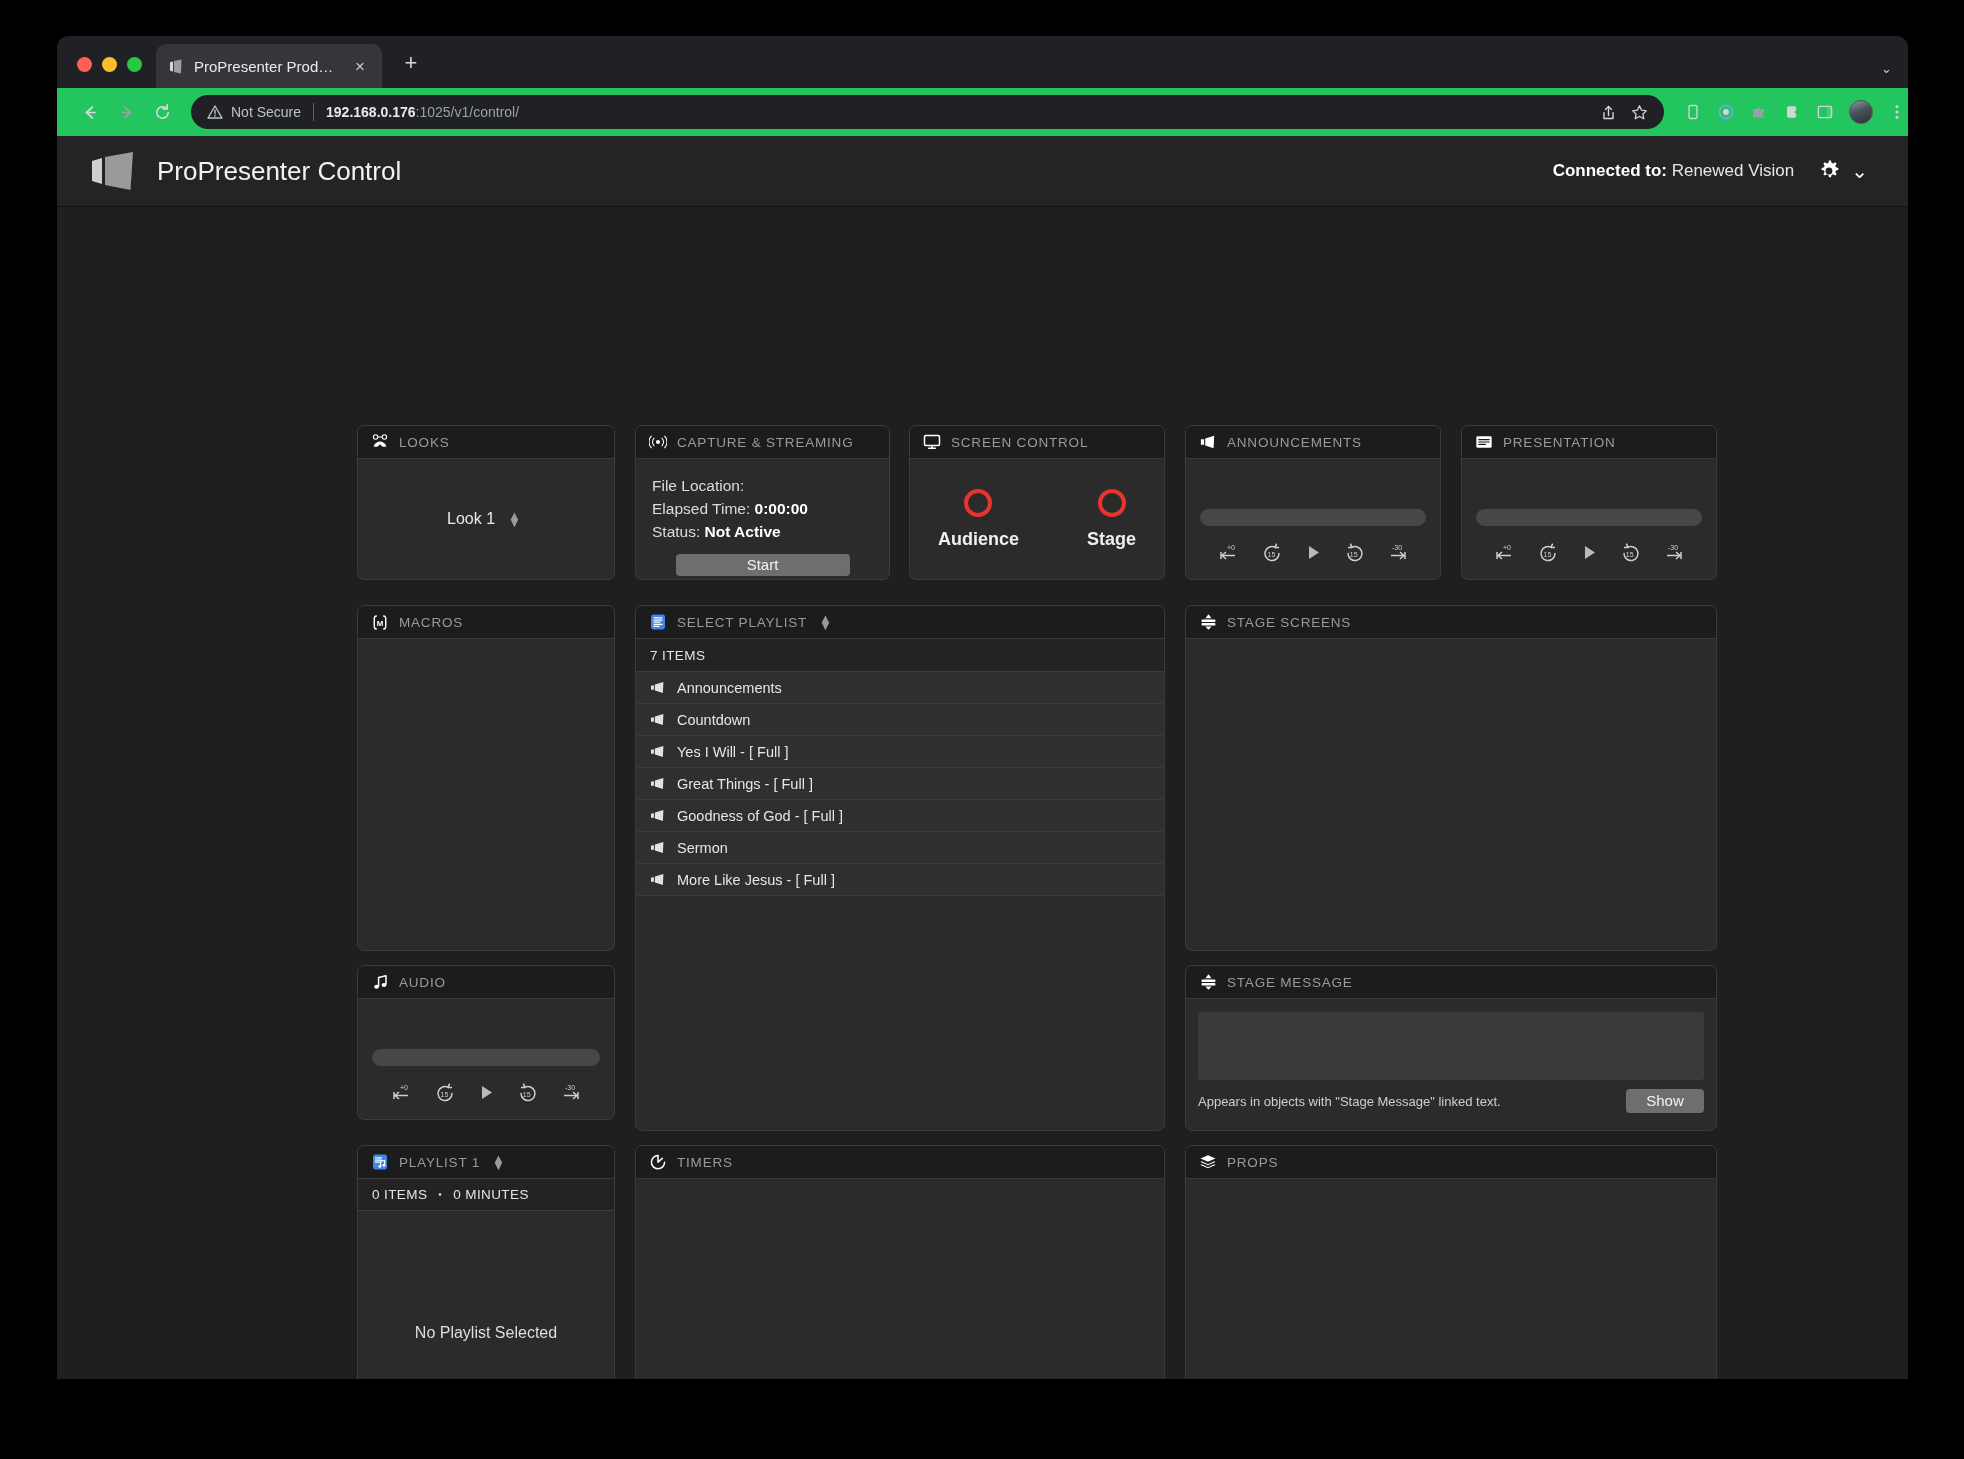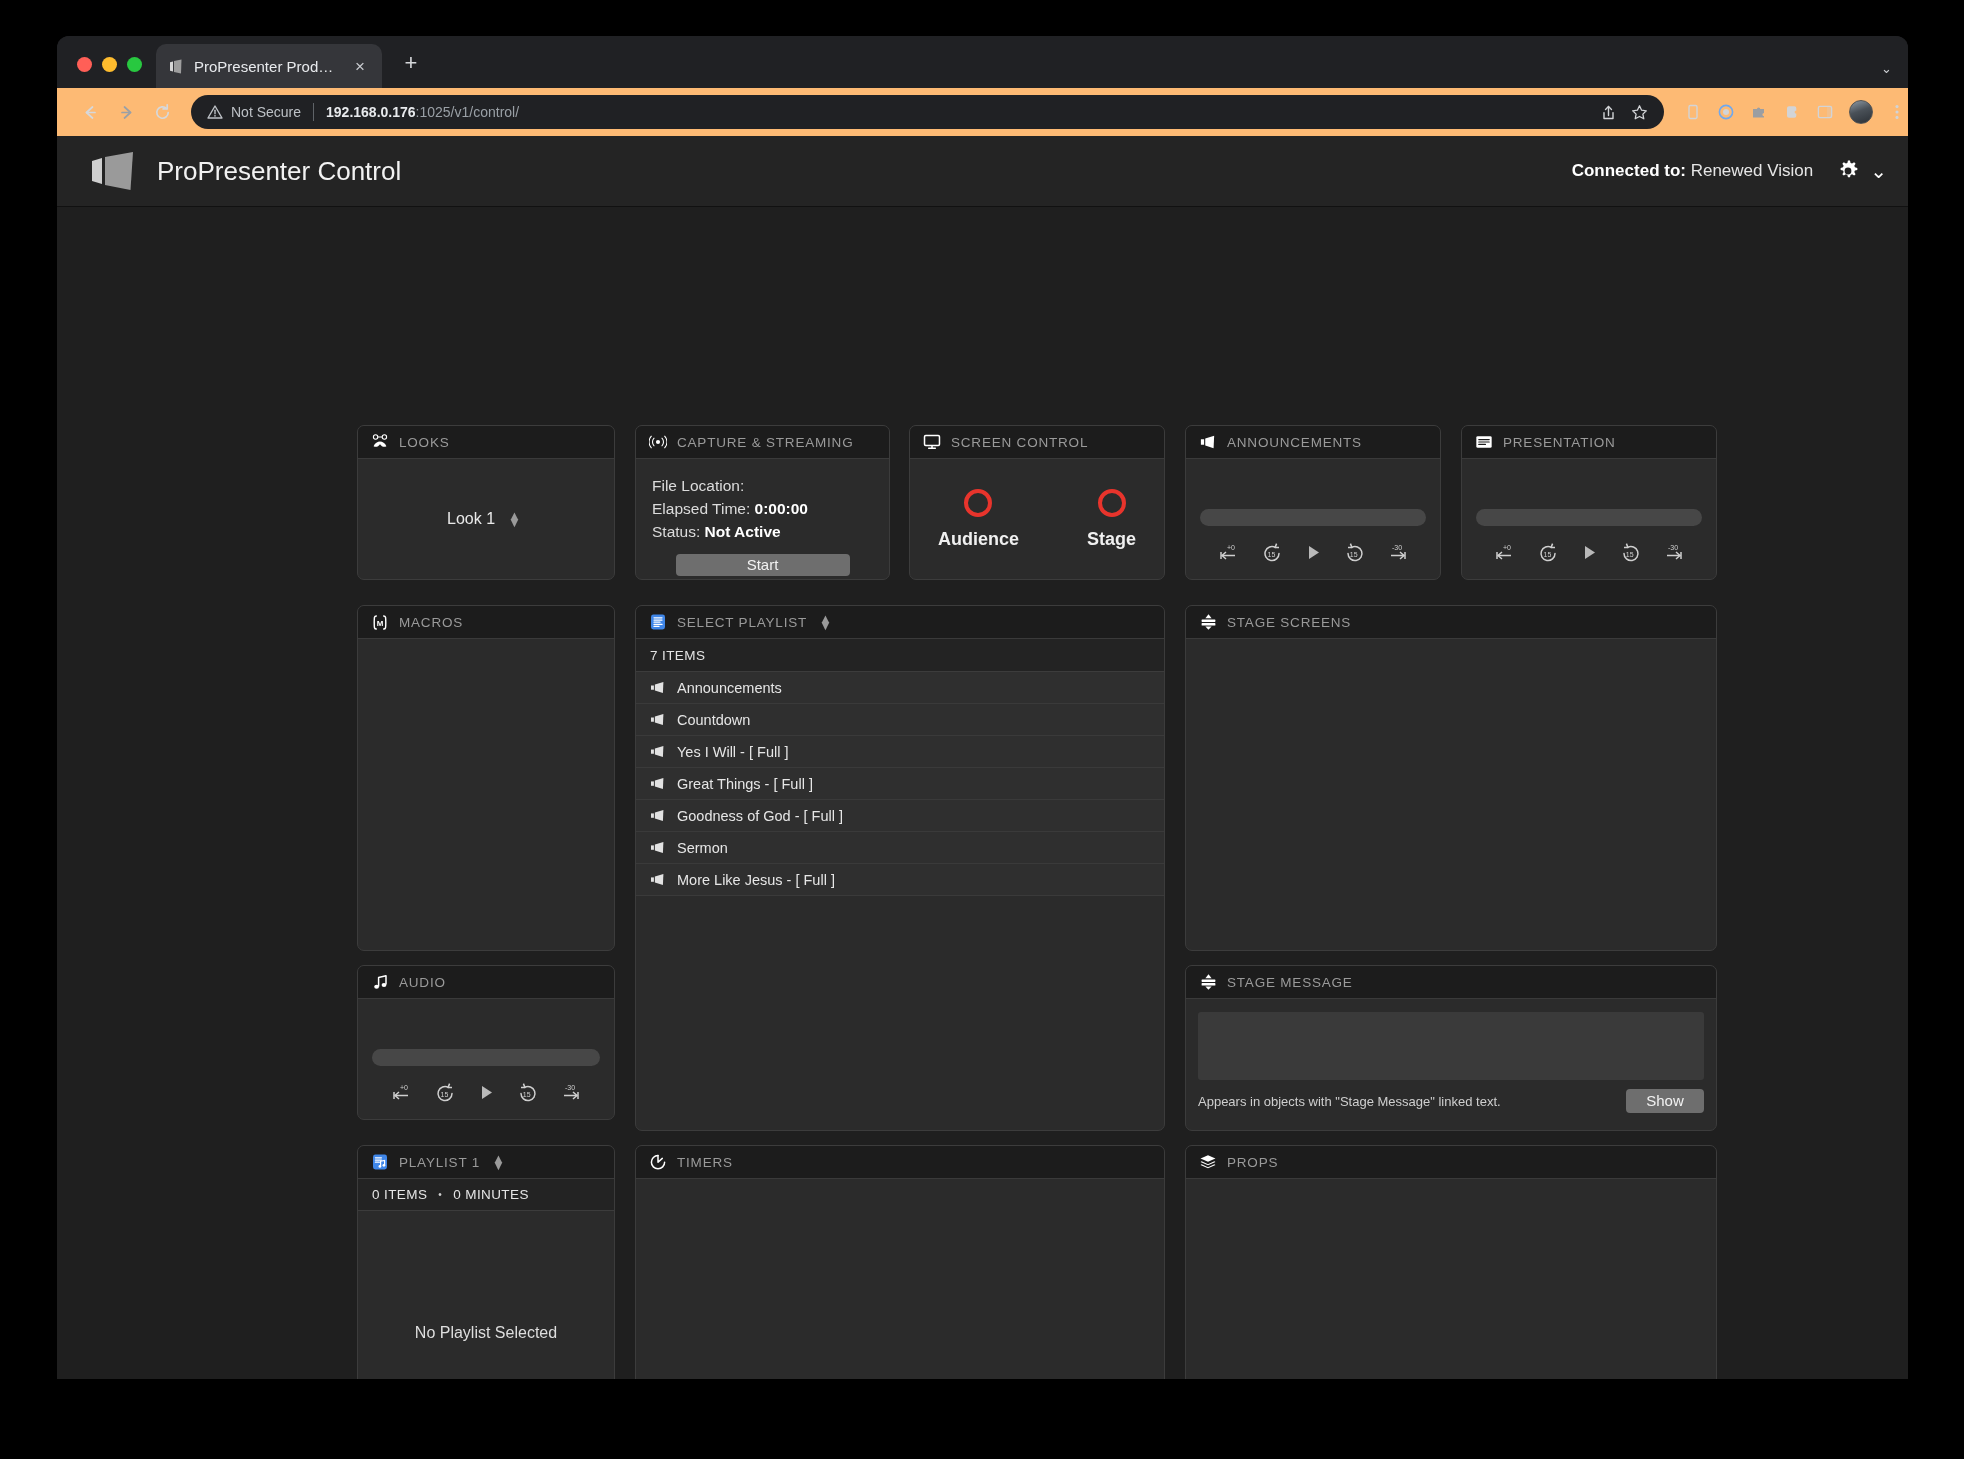--- a/index.html
+++ b/index.html
@@ -64,21 +64,21 @@
     width: 26px; text-align: center;
   }
   .tabstrip-right {
     position: absolute; right: 16px; bottom: 12px;
     color: #cdd0d4; font-size: 13px;
   }
 
   
   .navbar {
     height: 48px;
-    background: #fdba74;
+    background: #22c55e;
     display: flex; align-items: center;
     padding: 0 2px 0 18px;
     gap: 6px;
   }
   .nav-btn {
     width: 30px; height: 30px;
     display: flex; align-items: center; justify-content: center;
     color: #d6d8db; cursor: pointer; flex: 0 0 auto;
   }
   .omnibox {
@@ -117,21 +117,21 @@
     width: 1851px; height: 1243px;
     background: #1f1f1f;
     overflow: hidden;
   }
 
   .app-header {
     height: 71px;
     background: #242424;
     border-bottom: 1px solid #111;
     display: flex; align-items: center;
-    padding: 0 21px 0 32px;
+    padding: 0 40px 0 32px;
   }
   .brand { display: flex; align-items: center; gap: 18px; }
   .brand-title { color: #f2f2f2; font-size: 26px; }
   .header-right { margin-left: auto; display: flex; align-items: center; gap: 22px; }
   .conn { font-size: 17px; color: #e6e6e6; }
   .conn b { color: #ffffff; }
   .gear-wrap { display: flex; align-items: center; gap: 9px; color: #fff; cursor: pointer; }
 
   .board {
     position: relative;

